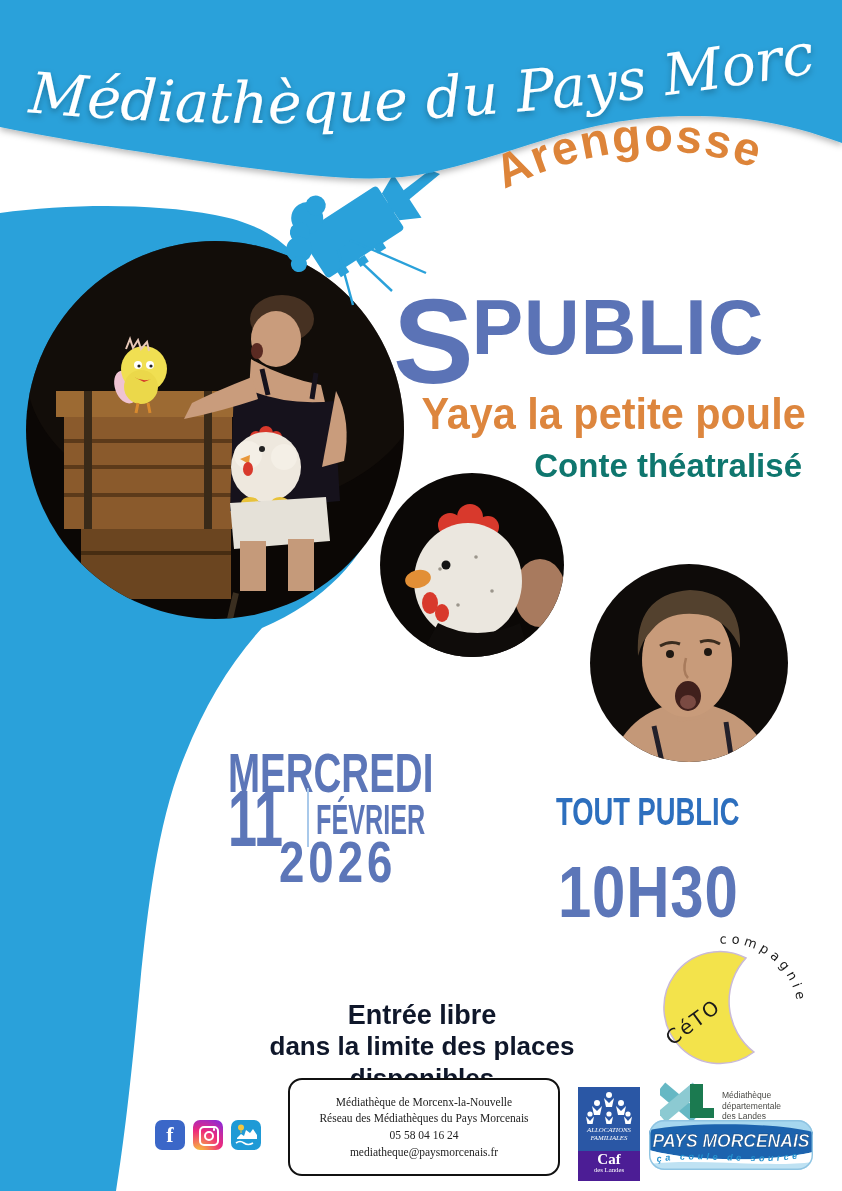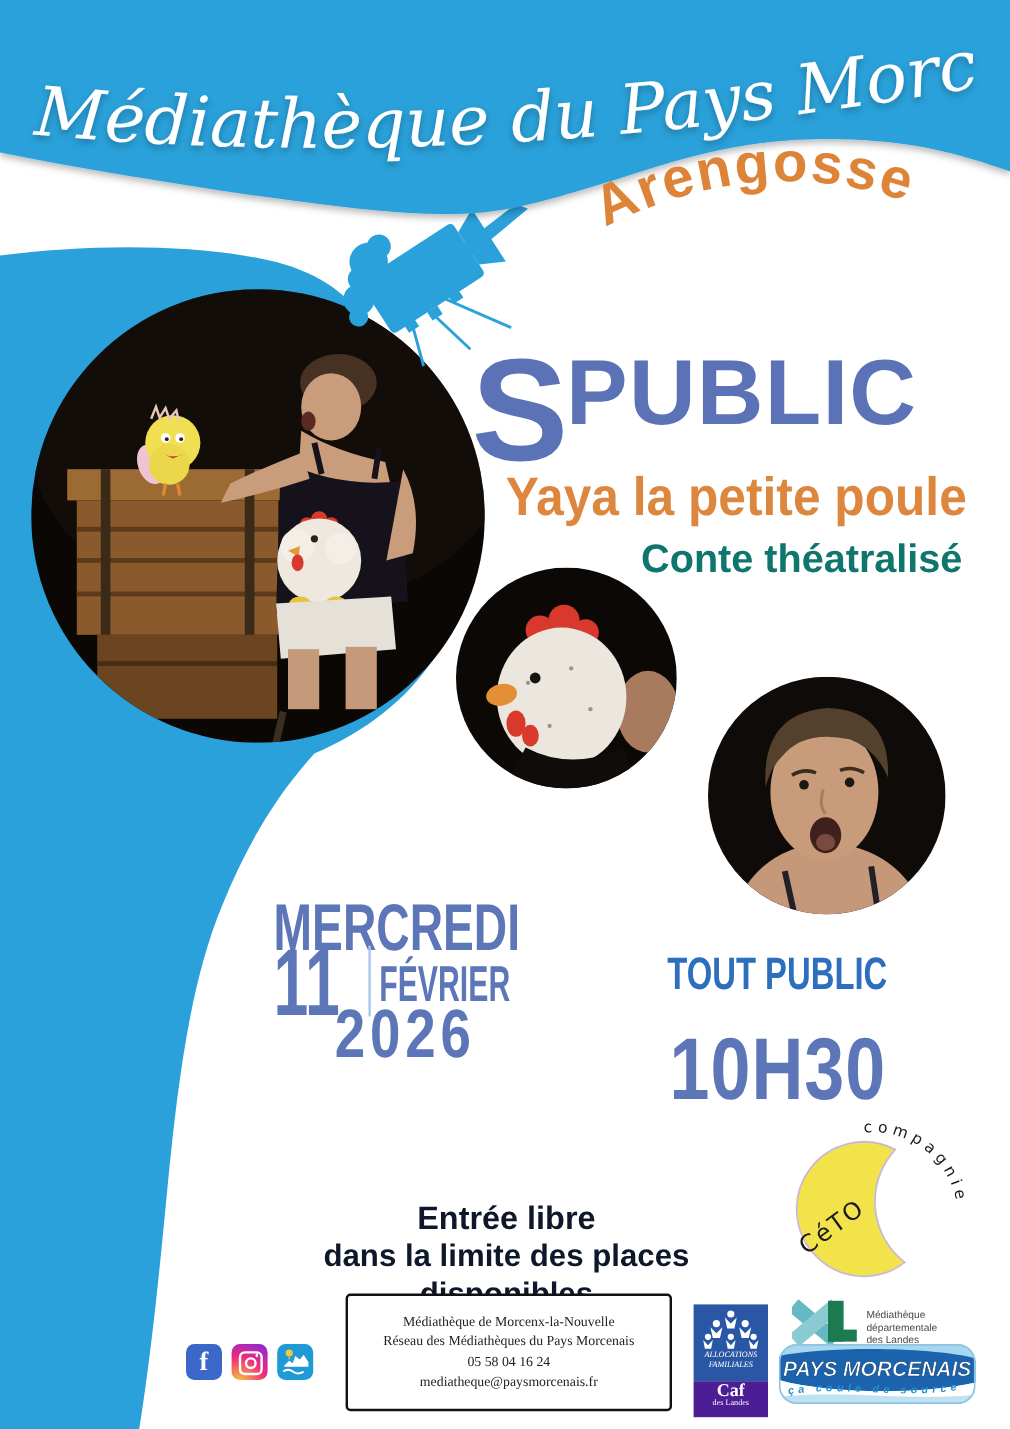--- a/index.html
+++ b/index.html
@@ -26,21 +26,21 @@
   #month{left:316px;top:799px;font-size:42px;font-weight:bold;color:#5C76B8;transform:scaleX(.60);}
   #year{left:279px;top:834px;font-size:57px;font-weight:bold;color:#5C76B8;letter-spacing:5px;transform:scaleX(.80);}
   #audience{left:556px;top:793px;font-size:38px;font-weight:bold;color:#2D6FBE;transform:scaleX(.72);}
   #time{left:558px;top:855px;font-size:73px;font-weight:bold;color:#5C76B8;letter-spacing:1px;transform:scaleX(.82);}
   
   #admission{left:242px;top:999px;width:360px;text-align:center;color:#0f172a;font-weight:bold;}
   #admission .l1{font-size:27px;line-height:1.2;}
   #admission .l2{font-size:26px;line-height:1.2;}
   
   #contact-box{left:288px;top:1078px;width:268px;height:94px;border:2px solid #111;
-               border-radius:4px;background:#fff;display:flex;flex-direction:column;
+               border-radius:14px;background:#fff;display:flex;flex-direction:column;
                justify-content:center;text-align:center;font-family:"Liberation Serif",serif;
                font-size:11.5px;color:#222;line-height:1.45;}
   
   .chip{width:30px;height:30px;border-radius:7px;position:absolute;top:0;}
   #social{left:155px;top:1120px;width:120px;height:32px;}
   #fb{left:0;background:#3B67C8;color:#fff;font-weight:bold;font-size:22px;text-align:center;line-height:30px;font-family:"Liberation Serif",serif;}
   #ig{left:38px;background:radial-gradient(circle at 20% 110%,#f9ce34 0%,#ee2a7b 55%,#7b2ae8 100%);}
   #ig .cam{position:absolute;left:6px;top:6px;width:16px;height:16px;border:2px solid #fff;border-radius:5px;}
   #ig .lens{position:absolute;left:11px;top:11px;width:6px;height:6px;border:2px solid #fff;border-radius:50%;}
   #ig .dot{position:absolute;right:8px;top:8px;width:2.5px;height:2.5px;background:#fff;border-radius:50%;}

